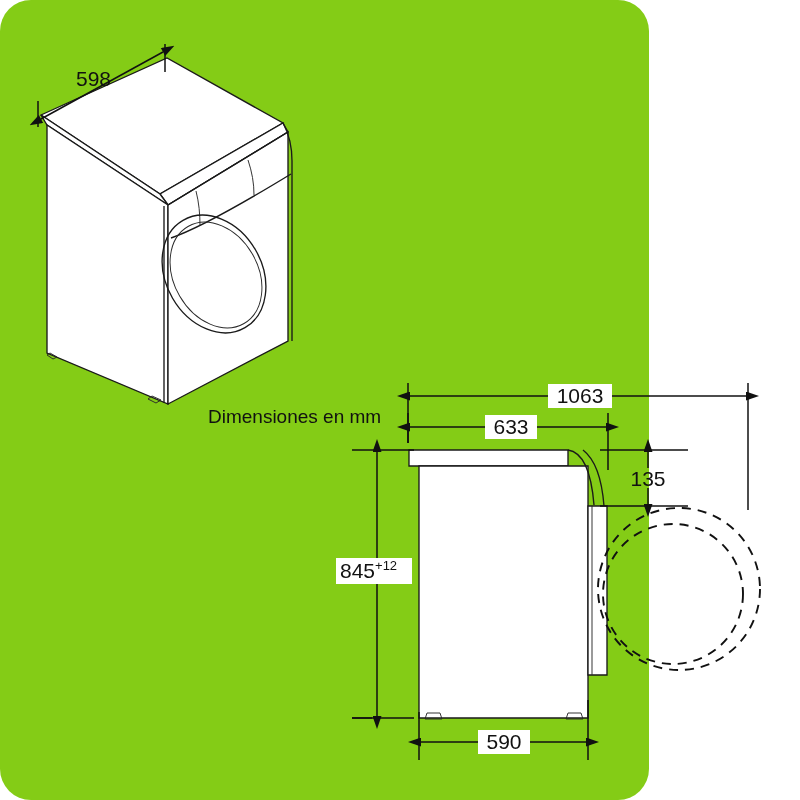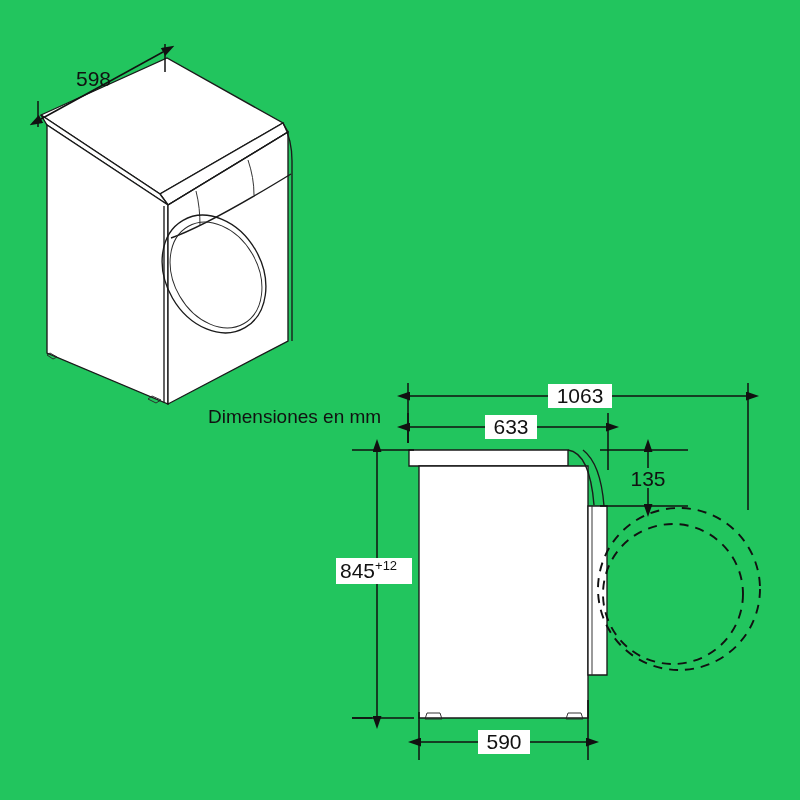--- a/index.html
+++ b/index.html
@@ -8,23 +8,24 @@
     background: #ffffff;
   }
   body {
     width: 800px;
     height: 800px;
     font-family: "Liberation Sans", sans-serif;
     overflow: hidden;
   }
   #drawing-root {
     position: relative;
-    width: 800px;
+    width: 649px;
     height: 800px;
-    background: #22c55e;
+    background: #84cc16;
+    border-radius: 31px;
   }
   svg.sheet {
     position: absolute;
     top: 0;
     left: 0;
     width: 800px;
     height: 800px;
     display: block;
   }
   .ln {

